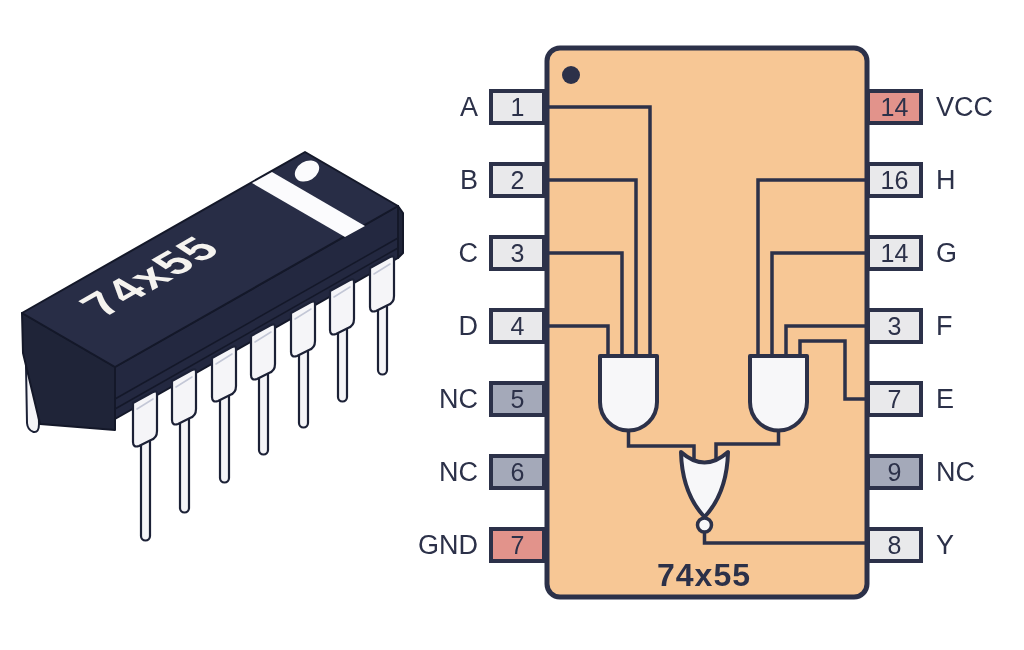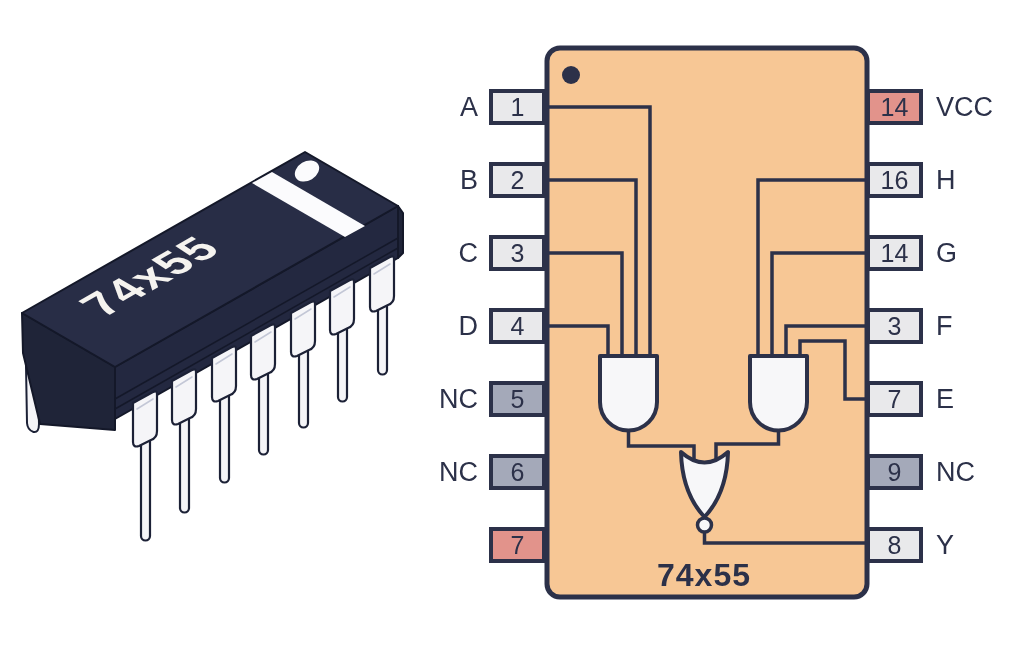--- a/index.html
+++ b/index.html
@@ -151,20 +151,21 @@
   <div class="pin-box right r5 signal">7</div>
   <div class="pin-box right r6 nc">9</div>
   <div class="pin-box right r7 signal">8</div>
 
   <div class="pin-name left r1">A</div>
   <div class="pin-name left r2">B</div>
   <div class="pin-name left r3">C</div>
   <div class="pin-name left r4">D</div>
   <div class="pin-name left r5">NC</div>
   <div class="pin-name left r6">NC</div>
+  <div class="pin-name left r7">GND</div>
 
   <div class="pin-name right r1">VCC</div>
   <div class="pin-name right r2">H</div>
   <div class="pin-name right r3">G</div>
   <div class="pin-name right r4">F</div>
   <div class="pin-name right r5">E</div>
   <div class="pin-name right r6">NC</div>
   <div class="pin-name right r7">Y</div>
 
 </div>

